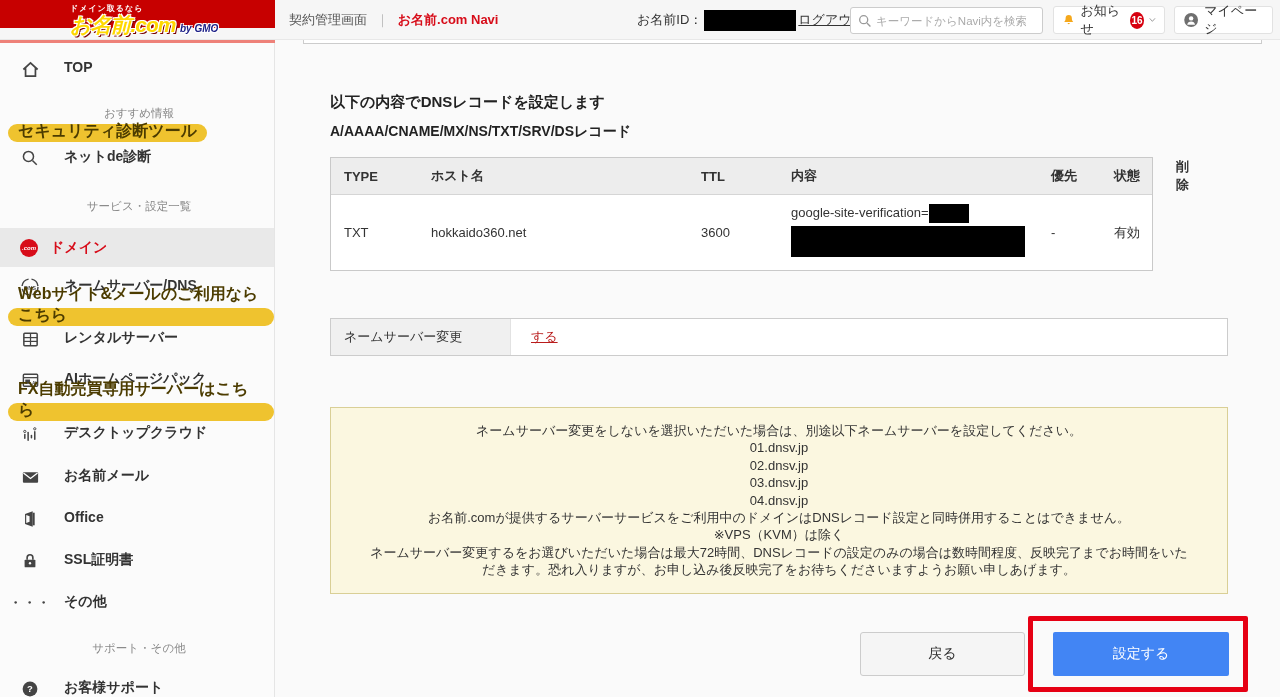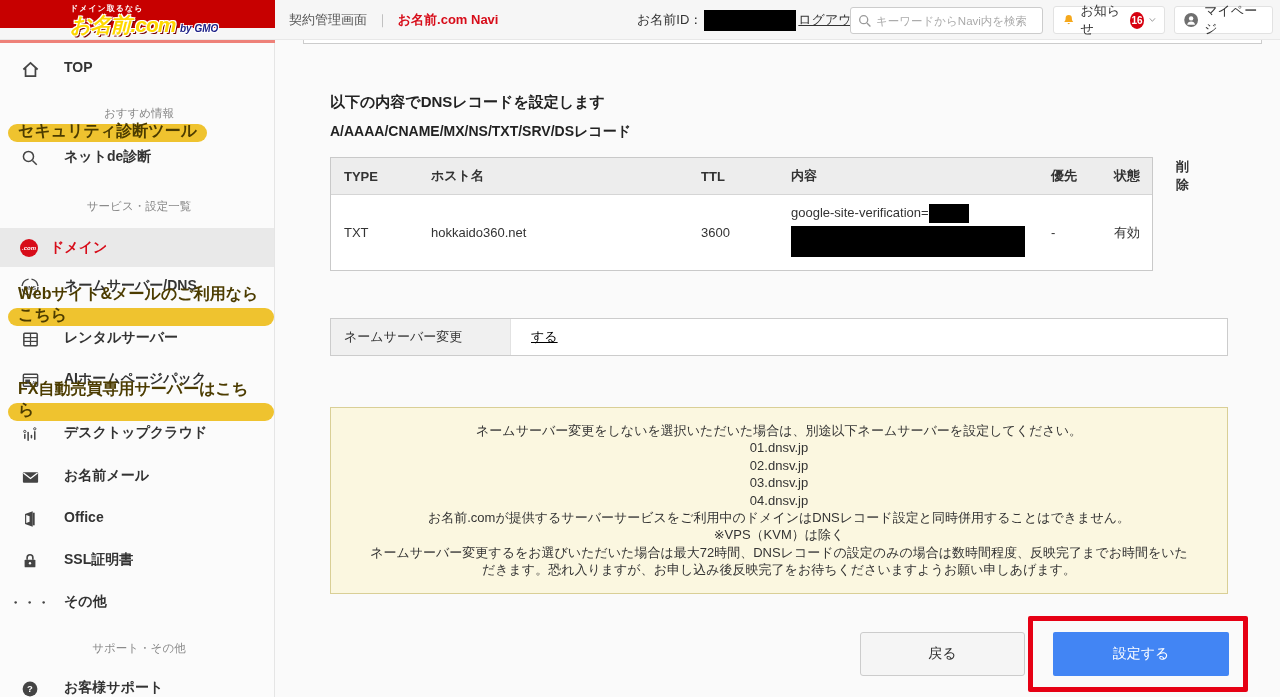--- a/index.html
+++ b/index.html
@@ -80,21 +80,21 @@
   .t-row { height:75px; }
   .t-row > div { display:flex; align-items:center; font-size:13px; color:#333; }
   .cell-content { display:block !important; padding-top:9px; }
   .content-line1 { font-size:13px; color:#333; white-space:nowrap; }
   .redact-sm { display:inline-block; width:40px; height:19px; background:#000; vertical-align:middle; }
   .redact-lg { display:block; width:234px; height:31px; background:#000; margin-top:3px; }
   .ns-box { position:absolute; left:54px; top:278px; width:898px; height:38px;
     background:#fff; border:1px solid #ccc; display:flex; }
   .ns-label { width:180px; background:#f0f0f0; border-right:1px solid #e2e2e2;
     display:flex; align-items:center; padding-left:13px; font-size:13px; color:#333; }
-  .ns-value { display:flex; align-items:center; padding-left:20px; font-size:13px; color:#000000;text-decoration:underline; }
+  .ns-value { display:flex; align-items:center; padding-left:20px; font-size:13px; color:#b91c1c;text-decoration:underline; }
   .notice-box { position:absolute; left:54px; top:367px; width:898px;
     background:#fbf7e0; border:1px solid #d9cf96; padding:14px 38px; text-align:center;
     font-size:13px; color:#333; line-height:17.4px; }
   .btn-back { position:absolute; left:584px; top:592px; width:165px; height:44px;
     background:#f5f5f5; border:1px solid #ccc; border-radius:3px; font-size:14px;
     color:#333; display:flex; align-items:center; justify-content:center; cursor:pointer;
     font-family:inherit; }
   .btn-submit { position:absolute; left:777px; top:592px; width:176px; height:44px;
     background:#4285f4; border:none; border-radius:2px; font-size:14px; color:#fff;
     display:flex; align-items:center; justify-content:center; cursor:pointer; z-index:5;

